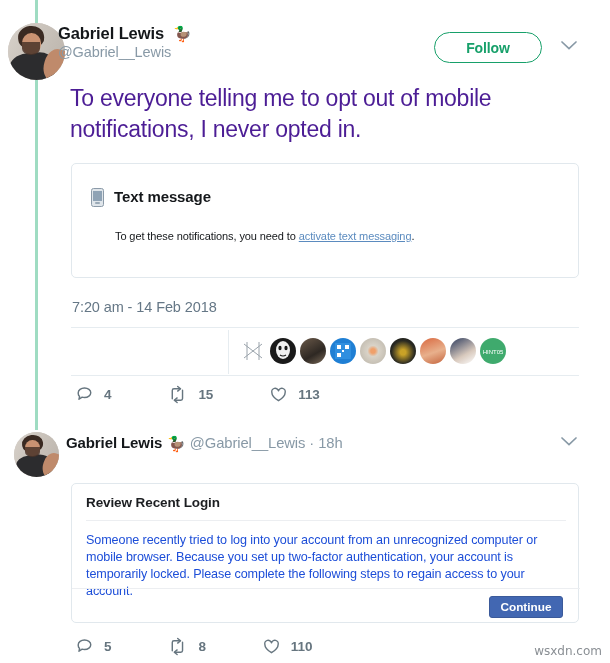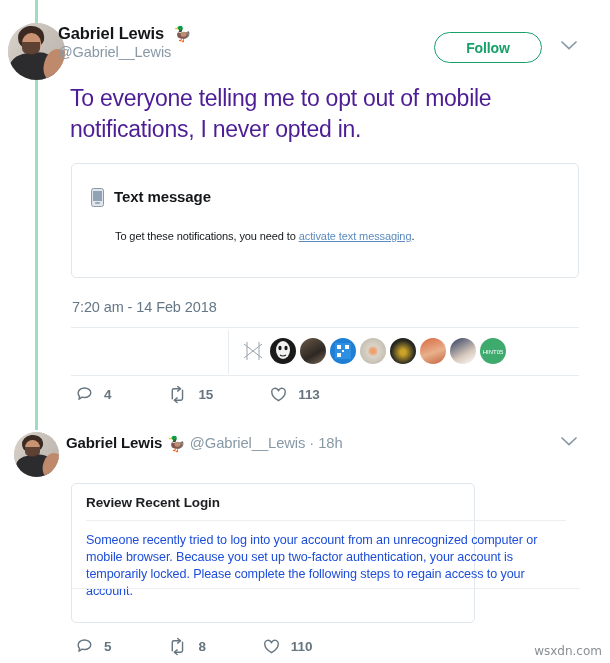--- a/index.html
+++ b/index.html
@@ -159,21 +159,21 @@
   }
   .t2-header .nm { font-weight: bold; color: #14171a; font-size: 15px; }
   .t2-header .sep { margin: 0 4px; }
   .tweet-text-reply {
     position: absolute; left: 70px; top: 452px; width: 500px;
     font-size: 15.5px; line-height: 21px; color: #14171a; letter-spacing: -0.15px;
   }
   .tweet-text-reply .em { font-size: 15px; margin: 0 3px; }
 
   
-  #login-card { left: 71px; top: 483px; width: 404px; height: 140px; }
+  #login-card { left: 71px; top: 483px; width: 508px; height: 140px; }
   .login-title {
     position: absolute; left: 14px; top: 11px; font-size: 13.5px; font-weight: bold;
     color: #1c1e21; letter-spacing: -0.1px;
   }
   .login-rule { position: absolute; left: 14px; top: 36px; width: 480px; height: 1px; background: #eceef1; }
   .login-body {
     position: absolute; left: 14px; top: 48px; width: 482px;
     font-size: 12.6px; line-height: 17px; color: #1d4ed8; letter-spacing: -0.1px;
   }
   .login-rule-2 { position: absolute; left: 0; top: 104px; width: 508px; height: 1px; background: #eceef1; }
@@ -325,20 +325,21 @@
         <path d="M3 4 L10 10.5 L17 4" stroke="#8899a6" stroke-width="1.7" fill="none" stroke-linecap="round"></path>
       </svg>
   </div>
 
 
   <div class="card" id="login-card">
     <div class="login-title">Review Recent Login</div>
     <div class="login-rule"></div>
     <div class="login-body">Someone recently tried to log into your account from an unrecognized computer or mobile browser. Because you set up two-factor authentication, your account is temporarily locked. Please complete the following steps to regain access to your account.</div>
     <div class="login-rule-2"></div>
+    <div class="continue-button">Continue</div>
   </div>
 
   <div class="actions" id="actions-reply">
     <div class="action">
       <svg width="19" height="19" viewBox="0 0 20 20">
           <path d="M3.4 8.2c0-2.8 2.9-5 6.6-5s6.6 2.2 6.6 5-2.9 5-6.6 5c-.9 0-1.8-.1-2.5-.4l-3.3 2.2.6-2.8c-.9-.9-1.4-2-1.4-3.2z" fill="none" stroke="#66757f" stroke-width="1.5" stroke-linejoin="round"></path>
         </svg>
       <span class="count">5</span>
     </div>
     <div class="action">

